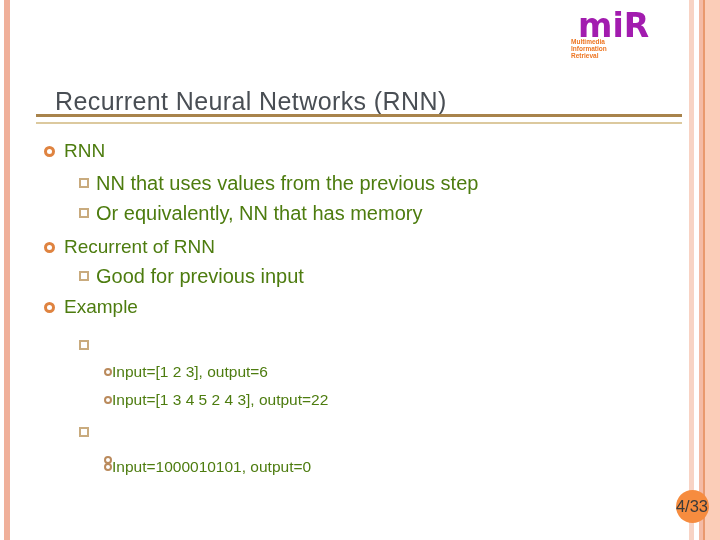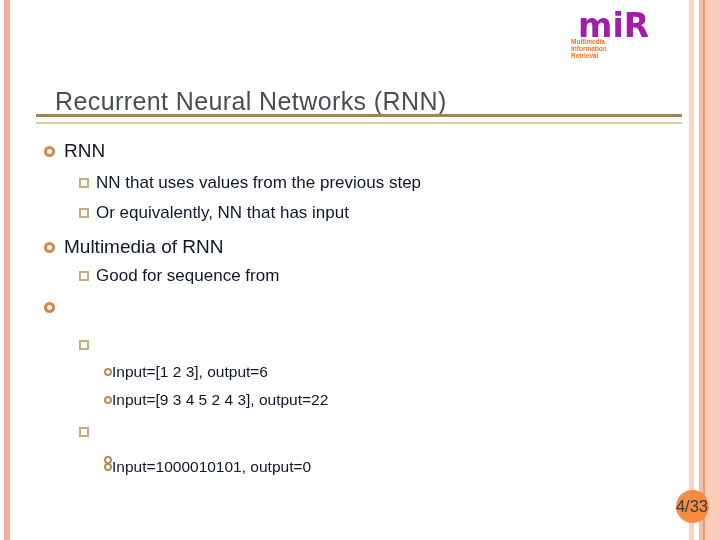--- a/index.html
+++ b/index.html
@@ -36,23 +36,23 @@
   }
   .logo-lab{
     position:absolute;left:37px;top:16px;margin:0;
     font-family:"DejaVu Sans",sans-serif;font-weight:bold;
     font-size:31px;line-height:32px;color:#ffffff;letter-spacing:1px;
     -webkit-text-stroke:2px #000;
     text-shadow:1px 0 #000,-1px 0 #000,0 1px #000,0 -1px #000;
     white-space:nowrap;
   }
   
-  .item{position:absolute;display:flex;align-items:center;color:#0f172a;white-space:nowrap;}
+  .item{position:absolute;display:flex;align-items:center;color:#4d7c0f;white-space:nowrap;}
   .l1{left:44px;height:26px;font-size:19px;gap:9px;}
-  .l2{left:79px;height:24px;font-size:17px;gap:7px;}
+  .l2{left:79px;height:24px;font-size:20px;gap:7px;}
   .l3{left:104px;height:22px;font-size:15.5px;}
   .b1{flex:none;width:5px;height:5px;border:3px solid #DF8340;border-radius:50%;background:#fff;}
   .b2{flex:none;width:6px;height:6px;border:2px solid #C9AB7E;background:#fff;}
   .b3{flex:none;width:4px;height:4px;border:2px solid #BA8A5C;border-radius:50%;background:#fff;}
   
   .page-circle{position:absolute;left:676px;top:490px;width:33px;height:33px;border-radius:50%;background:#F68C3F;}
   .page-num{position:absolute;left:672px;top:497px;width:40px;text-align:center;font-size:16.5px;color:#3A3A3A;}
 </style>
 </head>
 <body>
@@ -81,43 +81,44 @@
   <div class="item l1" style="top:138px">
     <span class="b1"></span>
     <span>RNN</span>
   </div>
   <div class="item l2" style="top:171px">
     <span class="b2"></span>
     <span>NN that uses values from the previous step</span>
   </div>
   <div class="item l2" style="top:201px">
     <span class="b2"></span>
-    <span>Or equivalently, NN that has input</span>
+    <span>Or equivalently, NN that has memory</span>
   </div>
   <div class="item l1" style="top:234px">
     <span class="b1"></span>
-    <span>Multimedia of RNN</span>
+    <span>Recurrent of RNN</span>
   </div>
   <div class="item l2" style="top:264px">
     <span class="b2"></span>
-    <span>Good for sequence from</span>
+    <span>Good for previous input</span>
   </div>
   <div class="item l1" style="top:294px">
     <span class="b1"></span>
+    <span>Example</span>
   </div>
   <div class="item l2" style="top:333px">
     <span class="b2"></span>
   </div>
   <div class="item l3" style="top:361px">
     <span class="b3"></span>
     <span>Input=[1 2 3], output=6</span>
   </div>
   <div class="item l3" style="top:389px">
     <span class="b3"></span>
-    <span>Input=[9 3 4 5 2 4 3], output=22</span>
+    <span>Input=[1 3 4 5 2 4 3], output=22</span>
   </div>
   <div class="item l2" style="top:420px">
     <span class="b2"></span>
   </div>
   <div class="item l3" style="top:449px">
     <span class="b3"></span>
   </div>
   <div class="item l3" style="top:456px">
     <span class="b3"></span>
     <span>Input=1000010101, output=0</span>

